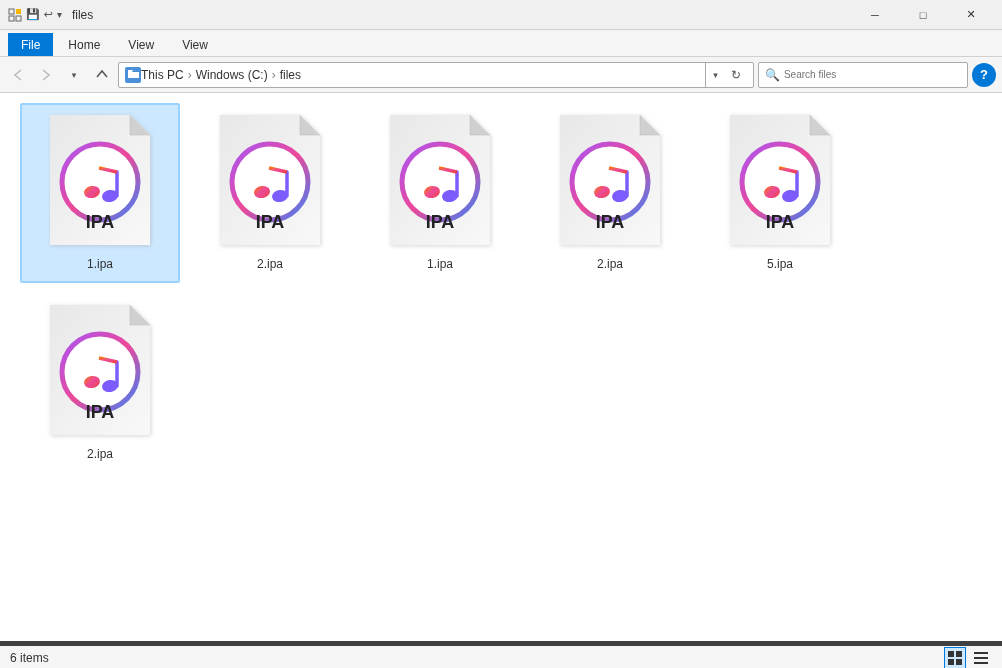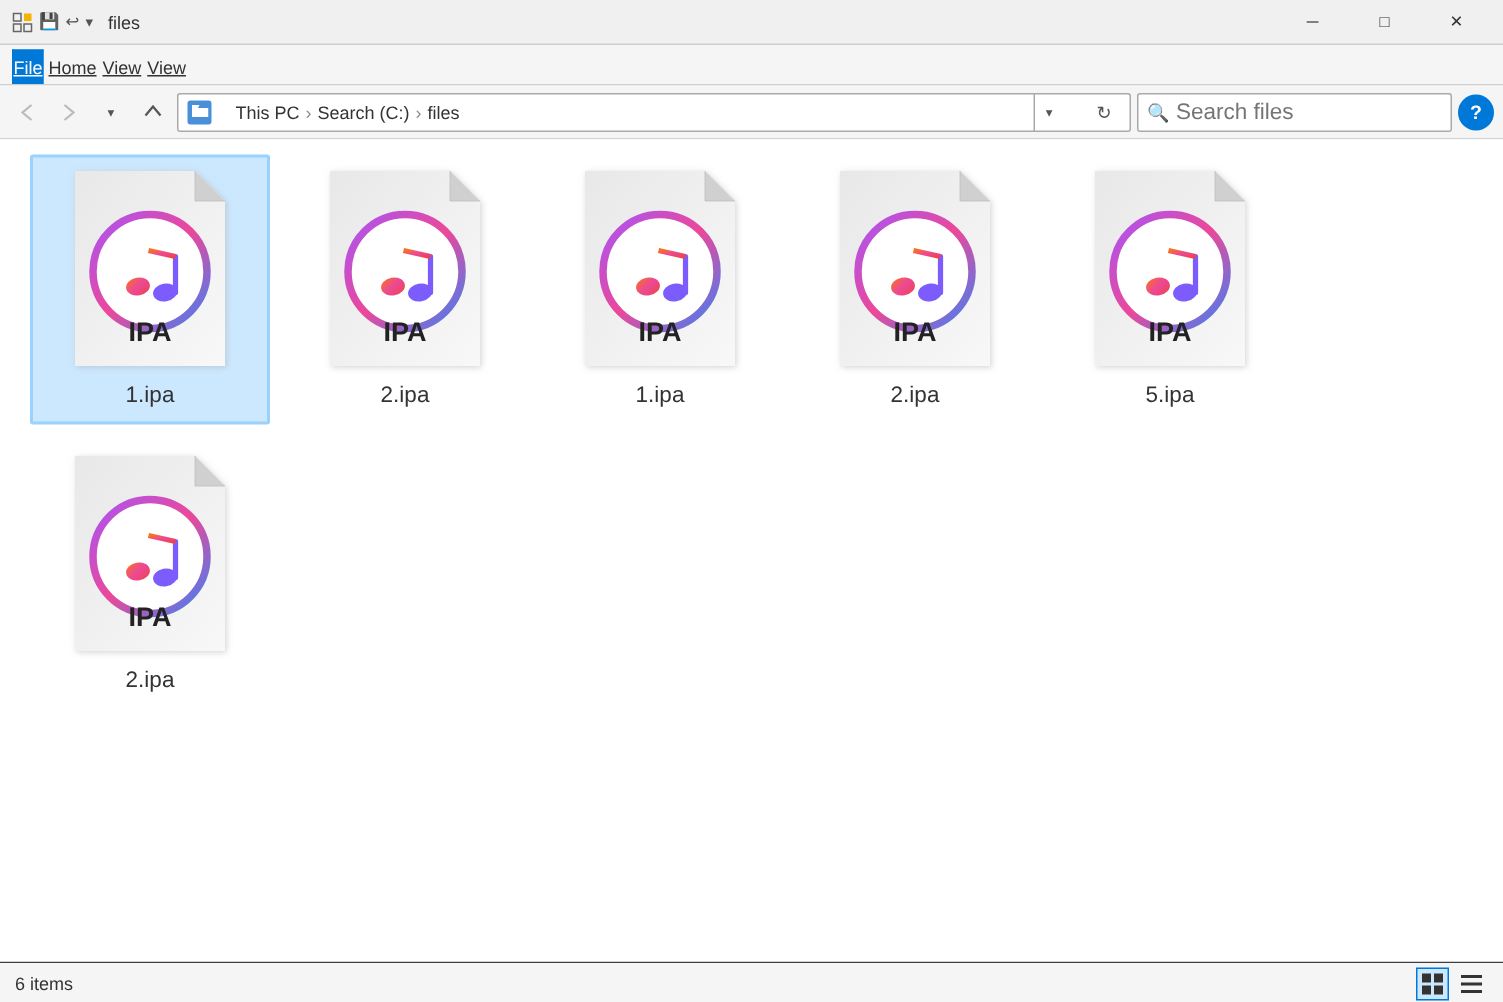--- a/index.html
+++ b/index.html
@@ -37,29 +37,28 @@
       background: #f5f5f5;
       border-bottom: 1px solid #d0d0d0;
     }
     .ribbon-tabs {
       display: flex;
       height: 26px;
       align-items: flex-end;
       padding-left: 8px;
     }
     .ribbon-tab {
-      padding: 4px 0;
+      padding: 4px 12px;
       font-size: 12px;
       cursor: pointer;
       border: 1px solid transparent;
       border-bottom: none;
       margin-right: 2px;
       background: transparent;
       color: #333;
-      text-decoration: underline;
     }
     .ribbon-tab.active {
       background: #0078d7;
       color: #fff;
       border-color: #0078d7;
     }
 
     
     .nav-bar {
       height: 36px;
@@ -82,21 +81,21 @@
     .nav-btn.disabled { color: #bbb; cursor: default; }
     .address-bar {
       flex: 1;
       height: 26px;
       display: flex;
       align-items: center;
       background: #fff;
       border: 1px solid #aaa;
       border-radius: 2px;
       padding: 0 6px;
-      gap: 16px;
+      gap: 0;
       cursor: text;
     }
     .address-breadcrumb {
       display: flex;
       align-items: center;
       gap: 2px;
       font-size: 12px;
       color: #333;
     }
     .address-sep { color: #888; margin: 0 2px; }
@@ -122,21 +121,21 @@
       border-radius: 2px;
       display: flex;
       align-items: center;
       background: #fff;
       padding: 0 6px;
       gap: 4px;
     }
     .search-box input {
       border: none;
       outline: none;
-      font-size: 15px;
+      font-size: 10px;
       width: 100%;
       background: transparent;
     }
     .search-icon { color: #888; font-size: 12px; }
 
     
     .main {
       display: flex;
       height: calc(668px - 30px - 26px - 36px - 28px);
       background: #fff;
@@ -174,32 +173,32 @@
     .file-icon-wrap {
       width: 130px;
       height: 145px;
       position: relative;
       display: flex;
       align-items: center;
       justify-content: center;
     }
 
     .file-name {
-      font-size: 15px;
+      font-size: 12px;
       color: #333;
       text-align: center;
       margin-top: 4px;
       word-break: break-all;
     }
 
     
     .status-bar {
       height: 28px;
       background: #f5f5f5;
-      border-top: 1px solid #404040;
+      border-top: 5px solid #404040;
       display: flex;
       align-items: center;
       padding: 0 10px;
       justify-content: space-between;
     }
     .status-text {
       font-size: 12px;
       color: #333;
     }
     .status-view-icons {
@@ -272,21 +271,21 @@
 
   <div class="address-bar">
     <div style="width:16px;height:16px;background:#4a90d9;border-radius:2px;display:flex;align-items:center;justify-content:center;flex-shrink:0;">
       <svg width="11" height="9" viewBox="0 0 11 9">
           <path d="M0,2 L0,8 L11,8 L11,2 Z M0,2 L4,2 L5,0 L0,0 Z" fill="#fff"></path>
         </svg>
     </div>
     <div class="address-breadcrumb">
       <span>This PC</span>
       <span class="address-sep">›</span>
-      <span>Search (C:)</span>
+      <span>Windows (C:)</span>
       <span class="address-sep">›</span>
       <span>files</span>
     </div>
     <div style="flex:1"></div>
     <div class="address-dropdown">▾</div>
     <div class="address-bar-refresh">↻</div>
   </div>
 
   <div class="search-box">
     <span class="search-icon">🔍</span>

